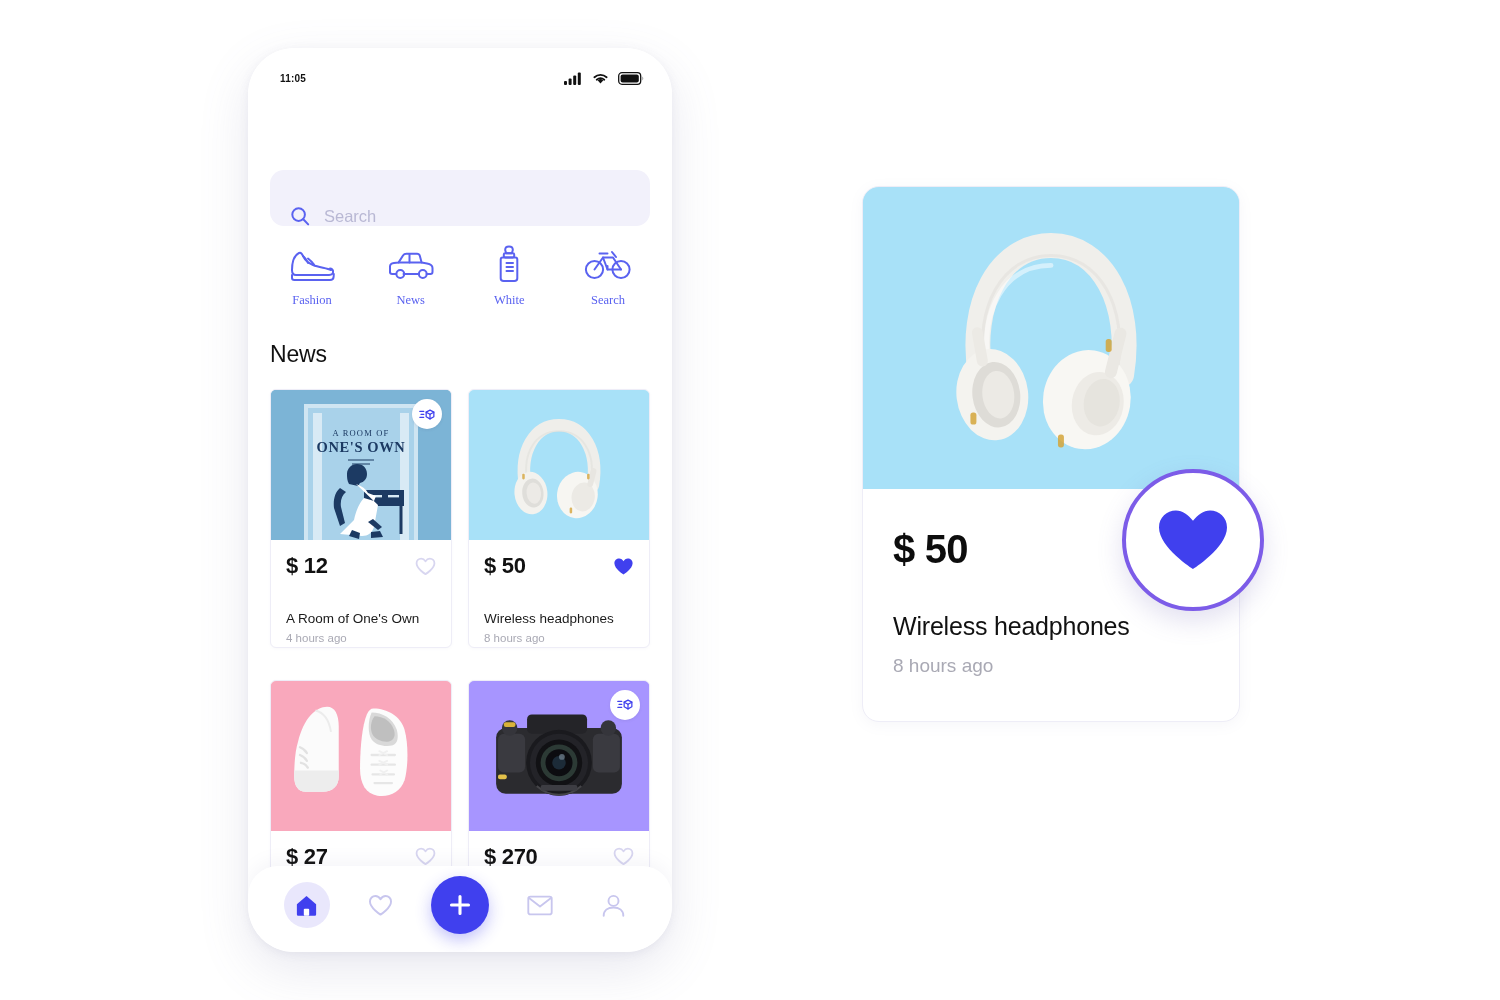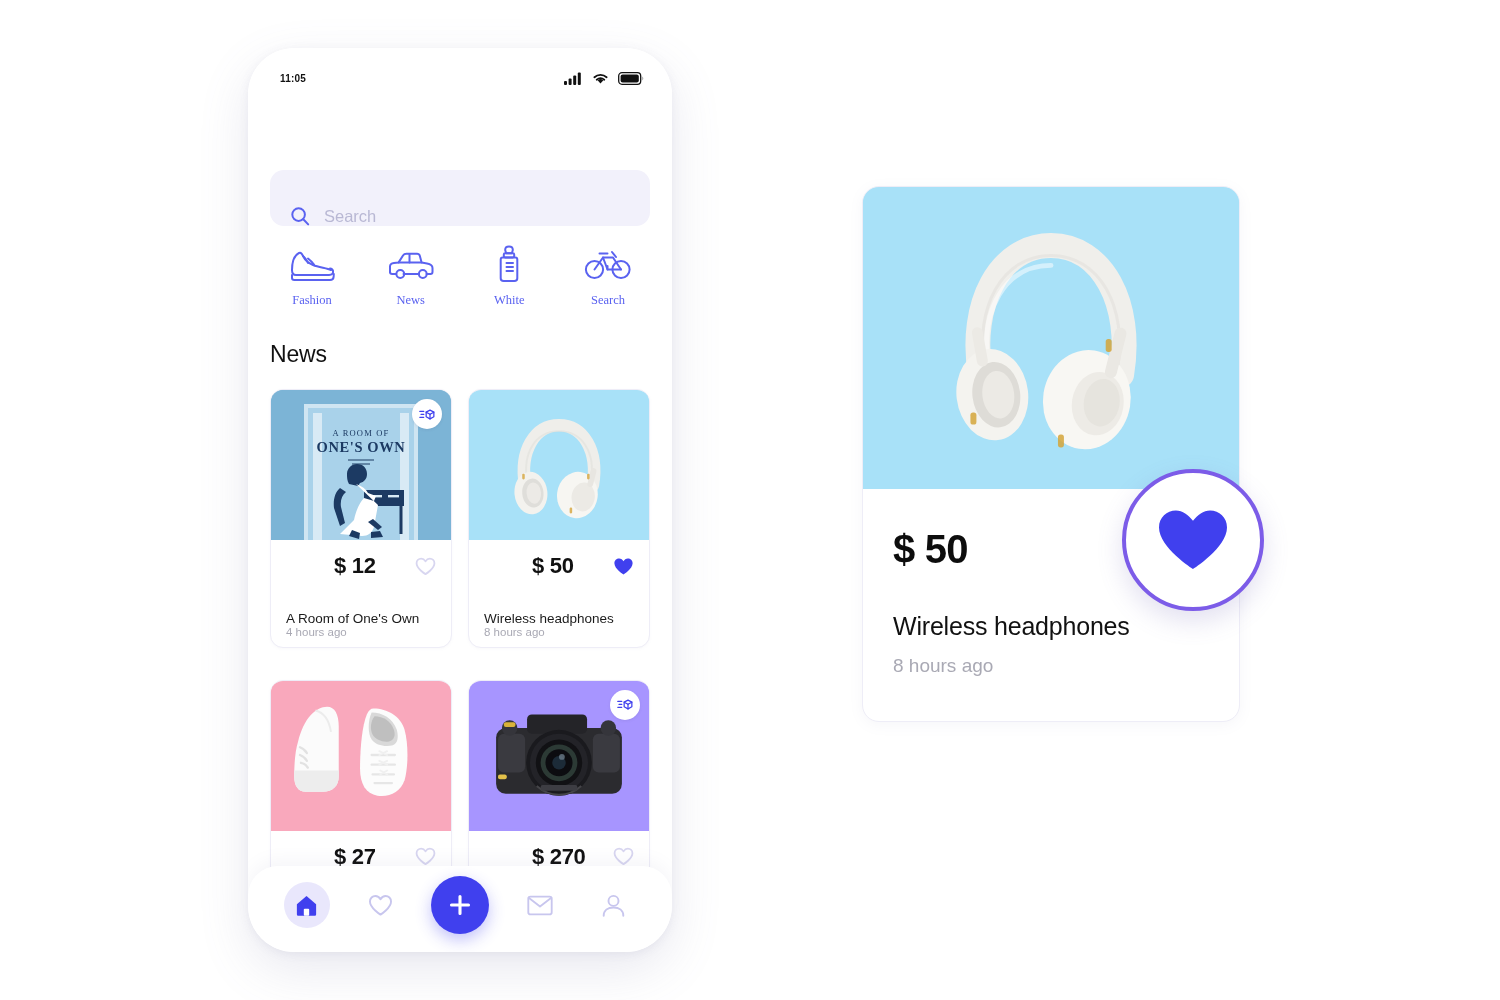--- a/index.html
+++ b/index.html
@@ -72,42 +72,42 @@
   
   .grid {
     position: absolute; top: 341px; left: 22px; right: 22px; bottom: 0;
     display: grid;
     grid-template-columns: 1fr 1fr;
     gap: 18px 16px;
   }
   .card {
     background: #ffffff;
     border: 1px solid #eeedf7;
-    border-radius: 13px;
+    border-radius: 6px;
     overflow: hidden;
     box-shadow: 0 1px 3px rgba(130,130,170,0.05);
     height: 259px;
   }
   .card-media {
     position: relative;
     height: 150px;
     overflow: hidden;
   }
   .badge {
     position: absolute; top: 9px; right: 9px;
     width: 30px; height: 30px;
     background: #fff; border-radius: 50%;
     display: flex; align-items: center; justify-content: center;
     box-shadow: 0 1px 3px rgba(80,80,120,0.12);
   }
   .card-body { padding: 13px 15px 0 15px; }
-  .card-priceline { display: flex; align-items: center; justify-content: space-between; margin-left: 48px; }
+  .card-priceline { display: flex; align-items: center; justify-content: space-between; }
   .card-price { font-size: 22px; font-weight: 700; color: #111; letter-spacing: -0.3px; }
   .card-name { font-size: 13.5px; color: #1b1b1b; margin-top: 32px; white-space: nowrap; }
-  .card-time { font-size: 11.5px; color: #a9a9b4; }
+  .card-time { font-size: 11.5px; color: #a9a9b4; margin-top: 6px; }
 
   
   .tabbar {
     position: absolute; bottom: 0; left: 0; right: 0;
     height: 86px;
     background: #ffffff;
     border-radius: 30px 30px 46px 46px;
     display: flex; align-items: center; justify-content: space-around;
     padding: 0 22px 8px 22px;
     box-shadow: 0 -6px 16px rgba(130,130,170,0.07);

